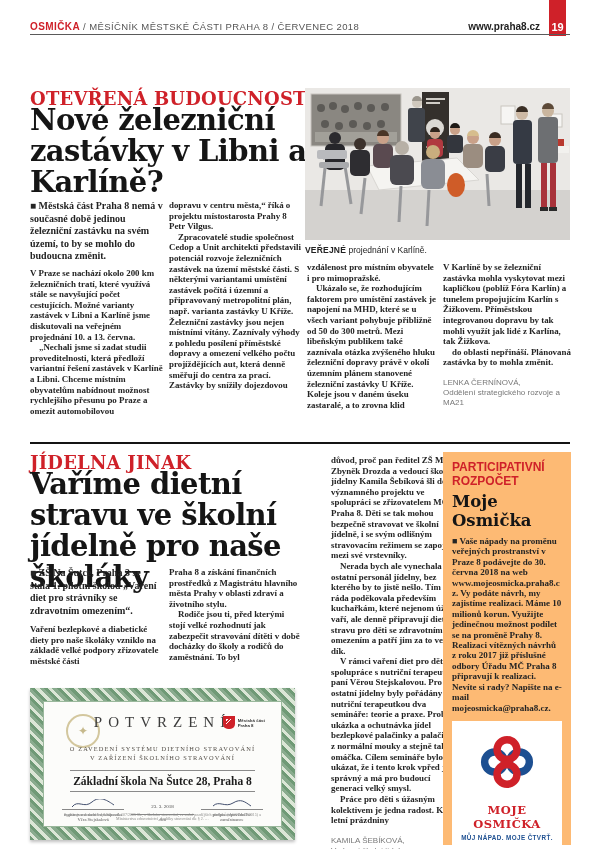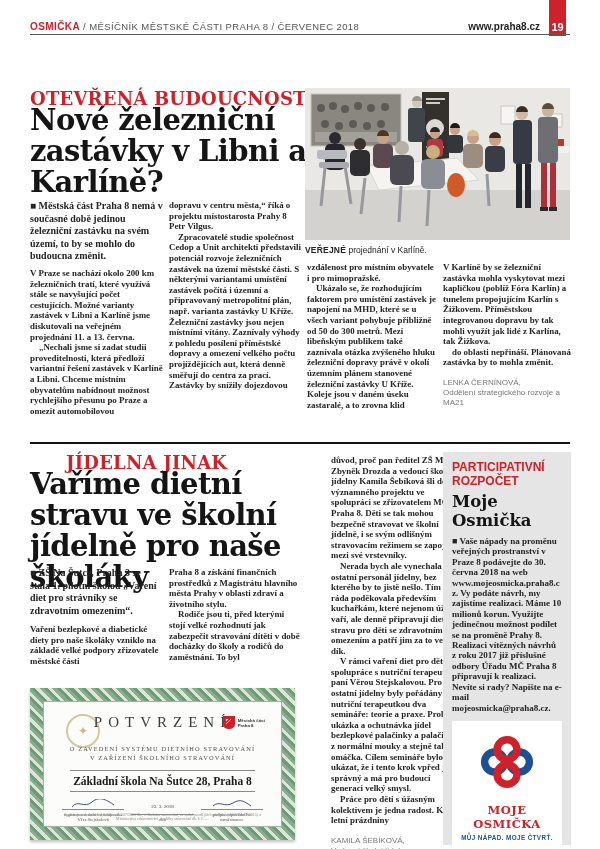--- a/index.html
+++ b/index.html
@@ -31,21 +31,21 @@
   .byline{font-family:"Liberation Sans",sans-serif;font-size:8px;line-height:10px;color:#787878;margin-top:10px;}
   .caption{font-family:"Liberation Sans",sans-serif;font-size:8.5px;color:#222;}
   .caption b{letter-spacing:.2px;}
   .divider{background:#141414;height:2px;}
 
   
   .photo{background:#e9e7e4;}
   .photo svg{display:block;}
 
   
-  .sidebar{background:#e5e5e5;padding:9px 9px 8px 9px;box-sizing:border-box;}
+  .sidebar{background:#fdba74;padding:9px 9px 8px 9px;box-sizing:border-box;}
   .sb-kicker{font-family:"Liberation Sans",sans-serif;font-weight:bold;font-size:12px;line-height:13.5px;color:var(--red);}
   .sb-title{font-family:"DejaVu Serif",serif;font-weight:bold;font-size:16.5px;color:#151515;margin:4px 0 6px 0;}
   .sb-body p{font-weight:bold;font-size:9px;line-height:10.4px;margin:0;overflow-wrap:anywhere;}
   .logo-box{background:#fff;margin-top:8px;padding:10px 4px 8px 4px;text-align:center;}
   .logo-title{font-family:"DejaVu Serif",serif;font-weight:bold;font-size:11.5px;letter-spacing:.5px;color:var(--red);margin-top:6px;}
   .logo-tag{font-family:"Liberation Sans",sans-serif;font-weight:bold;font-size:6.3px;letter-spacing:.4px;color:var(--blue);margin-top:3px;}
 
   
   .cert{box-sizing:border-box;
         background:
@@ -183,21 +183,21 @@
     </svg>
   </div>
   <div class="abs caption" style="left:305px;top:245px;">
     <b>VEŘEJNÉ</b><span> projednání v Karlíně.</span>
   </div>
 
   <div class="abs lead" style="left:30px;top:200px;width:133px;">
       <p>■ Městská část Praha 8 nemá v současné době jedinou železniční zastávku na svém území, to by se mohlo do budoucna změnit.</p>
     </div>
   <div class="abs body" style="left:30px;top:268px;width:133px;">
-      <p>V Praze se nachází okolo 200 km železničních tratí, které využívá stále se navyšující počet cestujících. Možné varianty zastávek v Libni a Karlíně jsme diskutovali na veřejném projednání 11. a 13. června.</p>
+      <p>V Praze se nachází okolo 200 km železničních tratí, které využívá stále se navyšující počet cestujících. Možné varianty zastávek v Libni a Karlíně jsme diskutovali na veřejném projednání 10. a 13. června.</p>
       <p>„Nechali jsme si zadat studii proveditelnosti, která předloží variantní řešení zastávek v Karlíně a Libni. Chceme místním obyvatelům nabídnout možnost rychlejšího přesunu po Praze a omezit automobilovou</p>
     </div>
   <div class="abs body" style="left:169px;top:200px;width:132px;">
       <p>dopravu v centru města,“ říká o projektu místostarosta Prahy 8 Petr Vilgus.</p>
       <p>Zpracovatelé studie společnost Cedop a Unit architekti představili potenciál rozvoje železničních zastávek na území městské části. S některými variantami umístění zastávek počítá i územní a připravovaný metropolitní plán, např. varianta zastávky U Kříže. Železniční zastávky jsou nejen místními vítány. Zaznívaly výhody z pohledu posílení příměstské dopravy a omezení velkého počtu projíždějících aut, která denně směřují do centra za prací. Zastávky by snížily dojezdovou</p>
     </div>
   <div class="abs body" style="left:307px;top:262px;width:131px;">
       <p>vzdálenost pro místním obyvatele i pro mimopražské.</p>
       <p>Ukázalo se, že rozhodujícím faktorem pro umístění zastávek je napojení na MHD, které se u všech variant pohybuje přibližně od 50 do 300 metrů. Mezi libeňským publikem také zaznívala otázka zvýšeného hluku železniční dopravy právě v okolí územním plánem stanovené železniční zastávky U Kříže. Koleje jsou v daném úseku zastaralé, a to zrovna klid</p>
     </div>
@@ -207,21 +207,21 @@
         <p>do oblasti nepřináší. Plánovaná zastávka by to mohla změnit.</p>
       </div>
     <div class="byline">
       <div>LENKA ČERNÍNOVÁ,</div>
       <div>Oddělení strategického rozvoje a MA21</div>
     </div>
   </div>
 
   <div class="abs divider" style="left:30px;top:442px;width:540px;"></div>
 
-  <div class="abs kicker" style="left:30px;top:452px;margin-left:36px;">JÍDELNA JINAK</div>
+  <div class="abs kicker" style="left:30px;top:452px;">JÍDELNA JINAK</div>
   <div class="abs headline" style="left:30px;top:469px;width:295px;">Vaříme dietní stravu ve školní jídelně pro naše školáky</div>
 
   <div class="abs lead" style="left:30px;top:567px;width:133px;">
       <p>■ ZŠ Na Šutce, Praha 3 se stala 1. pilotní školou „Vaření diet pro strávníky se zdravotním omezením“.</p>
     </div>
   <div class="abs body" style="left:30px;top:624px;width:133px;">
       <p>Vaření bezlepkové a diabetické diety pro naše školáky vzniklo na základě velké podpory zřizovatele městské části</p>
     </div>
   <div class="abs body" style="left:169px;top:567px;width:132px;">
       <p>Praha 8 a získání finančních prostředků z Magistrátu hlavního města Prahy v oblasti zdraví a životního stylu.</p>

